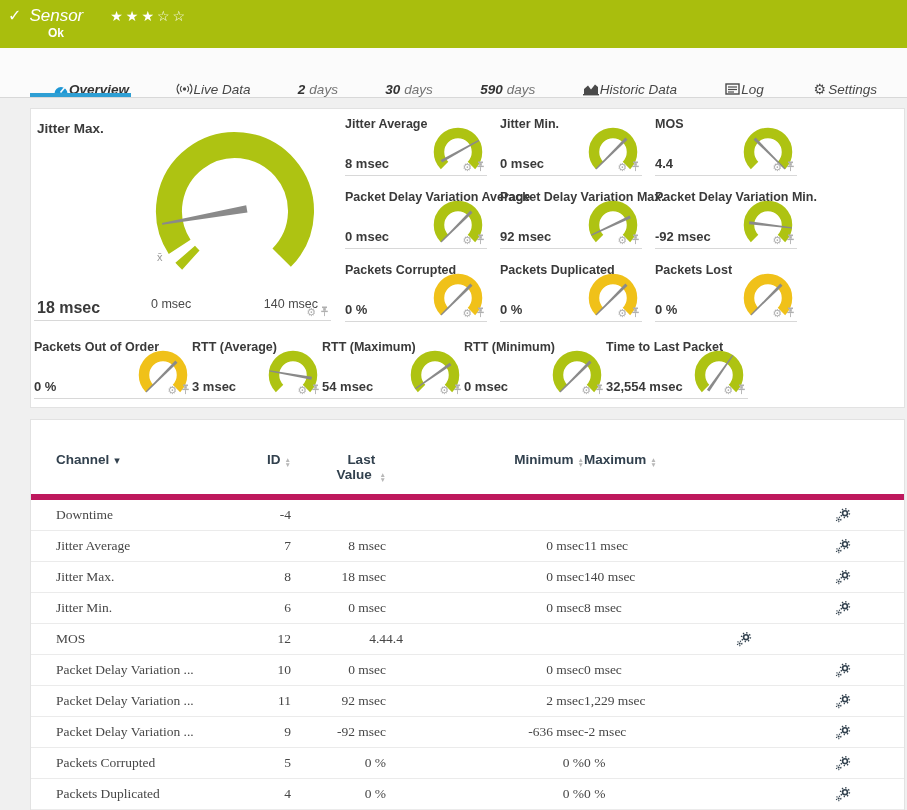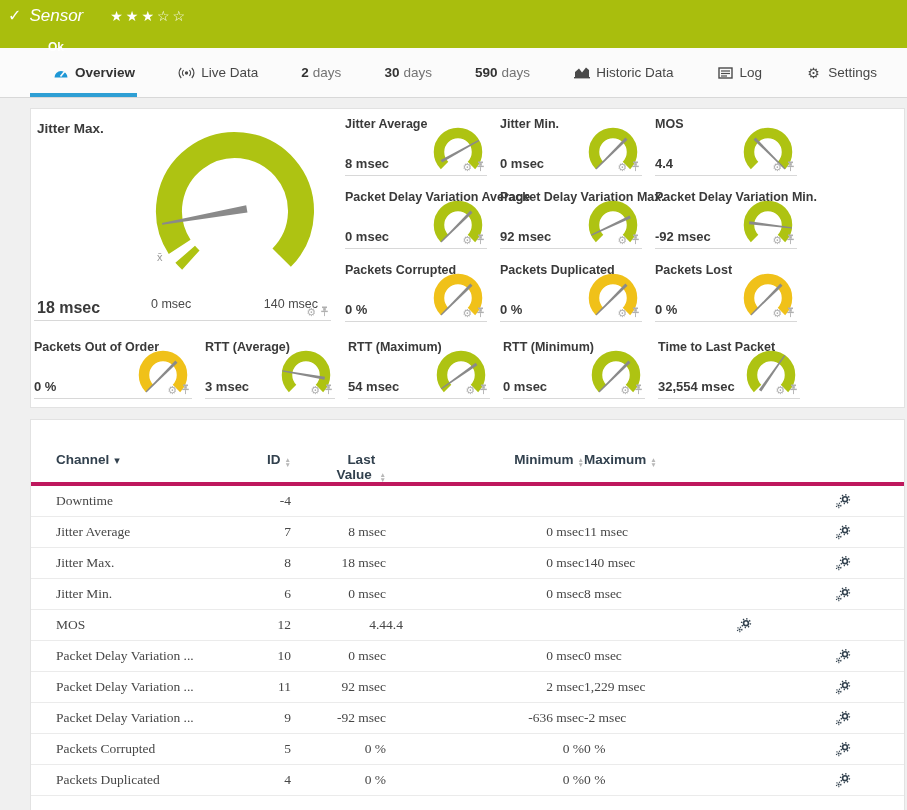--- a/index.html
+++ b/index.html
@@ -7,27 +7,27 @@
   .page { width:907px; height:810px; background:#f0f0f0; overflow:hidden; position:relative; }
 
   
   .topbar { height:48px; background:#a9be0d; position:relative; color:#fff; }
   .topbar-row { display:flex; align-items:flex-start; padding:5px 0 0 8px; }
   .check-icon { font-size:16px; font-weight:bold; margin-right:8px; line-height:22px; }
   .sensor-kind { font-style:italic; font-size:17px; line-height:22px; margin-right:7px; }
   .sensor-title { font-weight:bold; font-size:17px; line-height:22px; }
   .flag-icon { font-size:11px; vertical-align:super; margin-left:3px; }
   .stars { margin-left:20px; font-size:14px; letter-spacing:3px; line-height:22px; }
-  .status-ok { position:absolute; left:48px; top:40px; font-size:12px; font-weight:bold; }
+  .status-ok { position:absolute; left:48px; top:26px; font-size:12px; font-weight:bold; }
 
   
   .tabbar { height:50px; background:#fbfbfb; border-bottom:1px solid #d8d8d8;
             display:flex; justify-content:space-between; padding:0 30px 0 52px; }
-  .tab { display:flex; align-items:center; gap:6px; font-size:13.5px; color:#474747;
-         cursor:pointer; position:relative; white-space:nowrap; }
+  .tab { display:flex; align-items:flex-end; font-size:13.5px; color:#474747;
+         cursor:pointer; position:relative; white-space:nowrap;font-style:italic; }
   .tab .t-ico { display:inline-flex; width:17px; height:16px; align-items:center; justify-content:center; }
   .tab.active { color:#333; font-weight:bold; }
   .tab.active::after { content:''; position:absolute; left:-22px; right:-2px; bottom:0;
                        height:4px; background:#2e9fd4; }
   .tab .num { font-weight:bold; color:#333; margin-right:4px; }
   .tab .word { color:#737373; }
   .tab .gearchar { font-size:14px; color:#4a4a4a; }
 
   
   .content { padding:10px 2px 0 30px; }
@@ -37,32 +37,32 @@
   .big-cell { width:297px; height:208px; position:relative; border-bottom:1px solid #d8d8d8; margin-right:14px; }
   .big-title { position:absolute; top:8px; left:3px; font-size:13.5px; font-weight:bold; color:#3a3a3a; }
   .big-svg { position:absolute; left:103px; top:6px; }
   .big-scale { position:absolute; top:184px; left:103px; width:195px; display:flex;
                justify-content:space-between; padding:0 14px; font-size:12.5px; color:#4a4a4a; }
   .big-value { position:absolute; bottom:3px; left:3px; font-size:16px; font-weight:bold; color:#3a3a3a; }
 
   .small-grid { display:grid; grid-template-columns:repeat(3,142px); column-gap:13px;
                 grid-auto-rows:60px; row-gap:13px; padding-top:3px; }
   .bottom-grid { display:grid; grid-template-columns:158px 130px 142px 142px 142px;
-                 column-gap:13px; height:60px; margin:17px 0 0 0; }
+                 height:60px; margin:17px 0 0 0; }
   .gcell { position:relative; border-bottom:1px solid #d8d8d8; }
   .gtitle { position:absolute; top:1px; left:0; font-size:12.5px; font-weight:bold;
             color:#3a3a3a; white-space:nowrap; z-index:2; }
   .gvalue { position:absolute; bottom:4px; left:0; font-size:13px; font-weight:bold; color:#3a3a3a; }
   .gsvg { position:absolute; right:-2px; top:9px; }
   .gicons, .big-icons { position:absolute; bottom:3px; right:2px; display:flex; align-items:center; gap:4px; z-index:3; }
   .cgear { font-size:11px; color:#b0b0b0; line-height:10px; cursor:pointer; }
 
   
   .panel-table { margin-top:11px; min-height:400px; padding-top:32px; }
-  .thead { display:flex; align-items:flex-start; padding-bottom:0; border-bottom:4px solid #be185d;
+  .thead { display:flex; align-items:flex-start; padding-bottom:12px; border-bottom:6px solid #be185d;
            color:#32414e; font-size:13.5px; font-weight:bold; }
   .trow  { display:flex; align-items:center; height:31px; border-bottom:1px solid #ebebeb;
            font-size:13.5px; color:#474747;font-family:Liberation Serif, serif; }
   .c-channel { width:205px; padding-left:25px; text-align:left; }
   .c-id   { width:55px;  text-align:right; }
   .c-last { width:95px;  text-align:right; }
   .c-min  { width:198px; text-align:right; }
   .c-max  { width:198px; text-align:left; }
   .c-set  { flex:1; display:flex; justify-content:center; align-items:center; }
   .hdr-inner { display:inline-block; text-align:center; }

